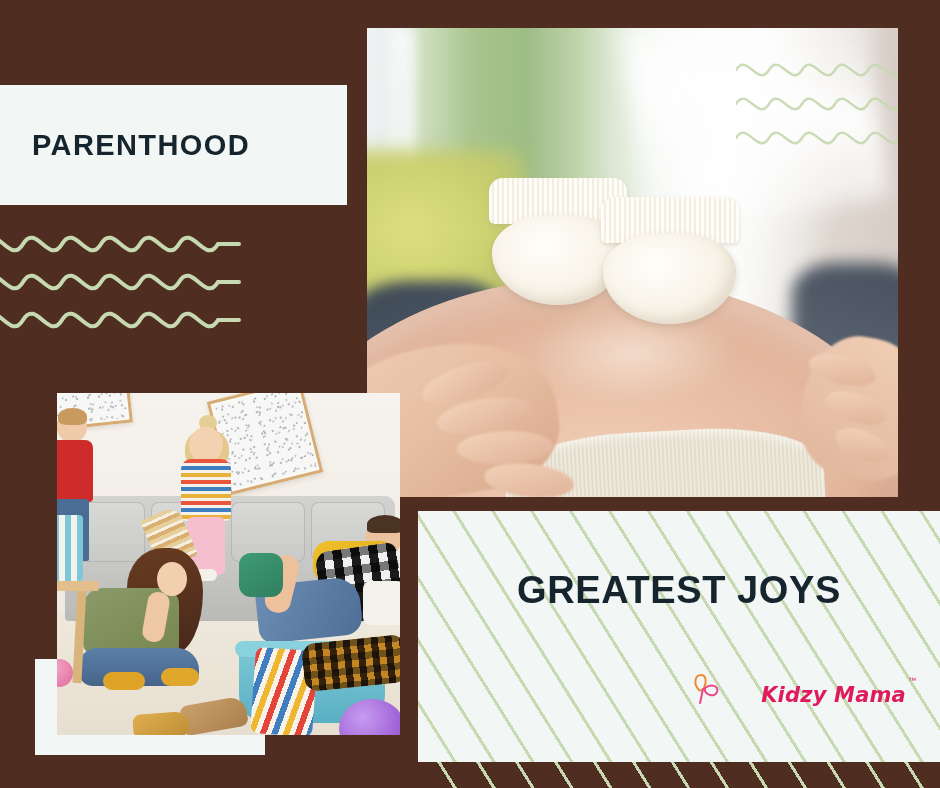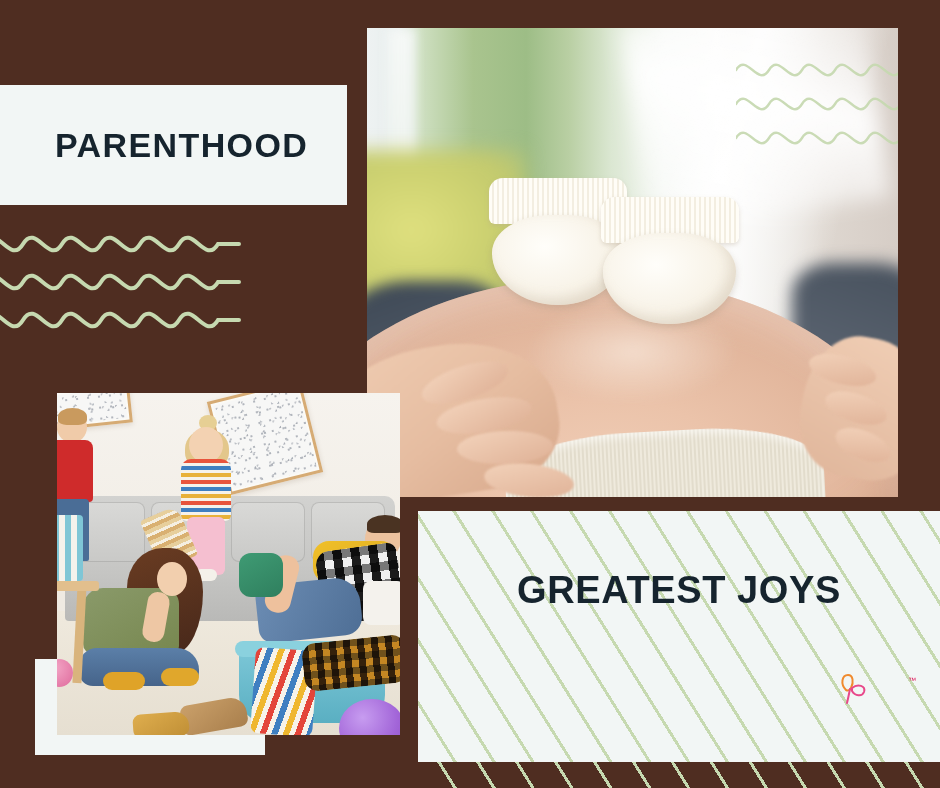--- a/index.html
+++ b/index.html
@@ -178,22 +178,22 @@
   .person { position:absolute; filter:blur(.3px); }
   .blob { position:absolute; border-radius:50%; }
 
   
   .card-parenthood {
     position:absolute; left:0; top:85px; width:347px; height:120px;
     background:#f2f6f5;
     display:flex; align-items:center;
   }
   .card-parenthood .label {
-    font-size:34px; font-weight:bold; letter-spacing:1.4px;
-    color:#16242e; padding-left:55px;
+    font-size:29px; font-weight:bold; letter-spacing:1.4px;
+    color:#16242e; padding-left:32px;
   }
 
   
   .card-title {
     position:absolute; left:418px; top:511px; width:522px; height:251px;
     background:#f2f6f5;
     overflow:hidden;
   }
   .diag-stripes {
     position:absolute; left:0; top:0; width:100%; height:100%;
@@ -374,20 +374,21 @@
 
     <div class="logo">
       <svg width="150" height="46" viewBox="0 0 150 46" style="overflow:visible;">
 
         <g transform="translate(84,2)">
           <path d="M6,16 C0,10 2,1 8,1 C13,1 14,8 11,14 C10,16 8,17 6,16 Z" fill="none" stroke="#F08A2E" stroke-width="2" stroke-linecap="round"></path>
           <path d="M12,14 C18,9 26,12 24,18 C22,23 15,22 12,17 Z" fill="none" stroke="#E8488A" stroke-width="2" stroke-linecap="round"></path>
           <path d="M10,15 C9,20 8,25 7,29" fill="none" stroke="#E8488A" stroke-width="2" stroke-linecap="round"></path>
         </g>
       </svg>
+      <div class="logo-text">Kidzy Mama</div>
       <div class="logo-tm">™</div>
     </div>
   </div>
 
   <div class="bottom-bar">
     <div class="diag-stripes-bb"></div>
   </div>
 
 </div>
 

